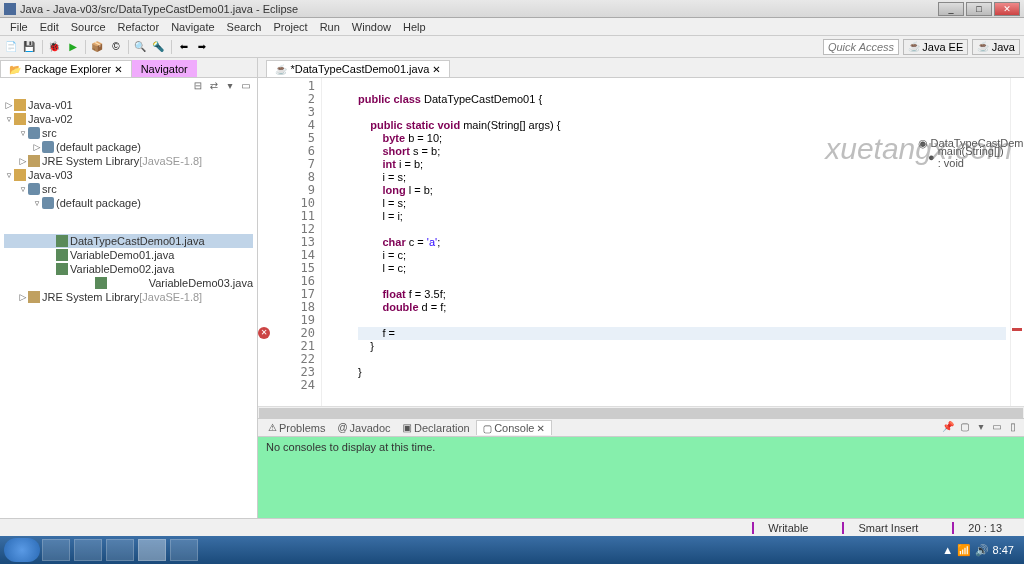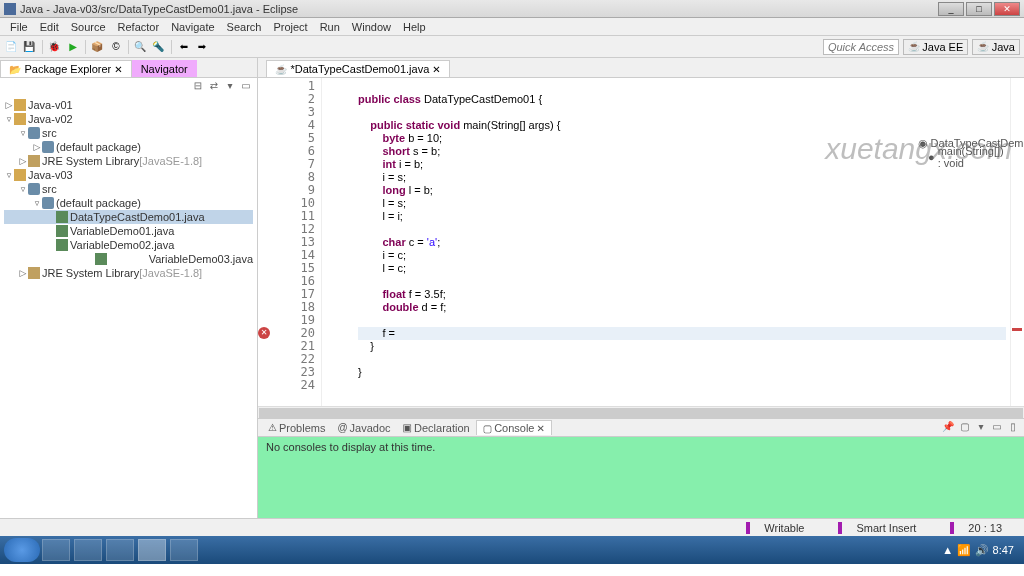--- a/index.html
+++ b/index.html
@@ -22,21 +22,21 @@
 .perspective-btn { padding: 1px 4px; border: 1px solid #bbb; background: #eee; font-size: 10px; display: flex; align-items: center; gap: 2px; }
 .main-area { display: flex; height: 460px; }
 .left-panel { width: 258px; border-right: 1px solid #ccc; display: flex; flex-direction: column; background: #fff; }
 .panel-tabs { height: 20px; display: flex; align-items: flex-end; background: #f0f0f0; border-bottom: 1px solid #ccc; }
 .panel-tab { padding: 2px 8px; background: #fff; border: 1px solid #ccc; border-bottom: none; font-size: 10px; display: flex; align-items: center; gap: 3px; }
 .panel-tab.inactive { background: #f0abfc; border-color: transparent; text-align: center; }
 .panel-toolbar { height: 18px; display: flex; justify-content: flex-end; align-items: center; padding: 0 4px; gap: 2px; background: #fff; }
 .pt-btn { width: 14px; height: 14px; font-size: 10px; text-align: center; color: #666; }
 .tree { padding: 2px 4px; flex: 1; overflow: auto; }
 .tree-item { display: flex; align-items: center; height: 14px; font-size: 11px; color: #333; }
-.tree-item.selected { background: #c0d4e8; }
+.tree-item.selected { background: #c0d4e8; margin-top: 24px; }
 .tree-icon { width: 12px; height: 12px; margin-right: 2px; display: inline-block; }
 .expand { width: 10px; text-align: center; color: #666; font-size: 9px; }
 .folder-icon { background: #d4a850; }
 .package-icon { background: #6a8ca8; border-radius: 2px; }
 .java-icon { background: #5a8a5a; }
 .lib-icon { background: #c0a060; }
 .grey-text { color: #999; }
 .editor-panel { flex: 1; display: flex; flex-direction: column; }
 .editor-tabs { height: 20px; display: flex; align-items: flex-end; background: #f0f0f0; border-bottom: 1px solid #ccc; padding-left: 8px; }
 .editor-tab { padding: 2px 8px; background: #fff; border: 1px solid #ccc; border-bottom: none; font-size: 10px; display: flex; align-items: center; gap: 3px; }
@@ -54,21 +54,21 @@
 .watermark { position: absolute; top: 54px; right: 12px; width: 200px; height: 36px; opacity: 0.45; color: #707070; font-size: 30px; font-style: italic; font-family: Arial; text-align: right; pointer-events: none; }
 .outline-box { position: absolute; top: 58px; right: 16px; width: 90px; font-size: 10px; color: #555; }
 .outline-item { display: flex; align-items: center; gap: 3px; height: 14px; }
 .bottom-panel { height: 100px; border-top: 1px solid #ccc; display: flex; flex-direction: column; }
 .bottom-tabs { height: 18px; display: flex; align-items: center; background: #f0f0f0; border-bottom: 1px solid #ccc; padding: 0 4px; }
 .bottom-tab { padding: 1px 6px; font-size: 10px; color: #555; display: flex; align-items: center; gap: 2px; }
 .bottom-tab.active { background: #fff; border: 1px solid #ccc; border-bottom: none; }
 .bottom-toolbar { margin-left: auto; display: flex; gap: 2px; }
 .bottom-content { flex: 1; padding: 4px 8px; font-size: 11px; color: #333; background: #86efac; }
 .status-bar { height: 18px; background: #f0f0f0; border-top: 1px solid #ccc; display: flex; align-items: center; justify-content: flex-end; padding: 0 8px; gap: 20px; font-size: 10px; color: #333; }
-.status-cell { border-left: 4px solid #a21caf; padding: 0 14px; }
+.status-cell { border-left: 2px solid #a21caf; padding: 0 14px; }
 .taskbar { height: 28px; background: linear-gradient(to bottom, #3a6ea5, #1a4a7a); display: flex; align-items: center; padding: 0 4px; }
 .start-btn { width: 36px; height: 24px; background: radial-gradient(circle, #5a9ae5, #2a6ab5); border-radius: 12px; }
 .task-icon { width: 28px; height: 22px; margin: 0 2px; background: rgba(255,255,255,0.15); border: 1px solid rgba(255,255,255,0.2); }
 .task-icon.active { background: rgba(255,255,255,0.35); }
 .tray { margin-left: auto; display: flex; align-items: center; gap: 4px; color: #fff; font-size: 10px; padding-right: 6px; }
 .hscroll { height: 12px; background: #f0f0f0; border-top: 1px solid #ddd; display: flex; }
 .hscroll-thumb { background: #ccc; height: 10px; margin: 1px; flex: 1; }
 </style>
 </head>
 <body>

